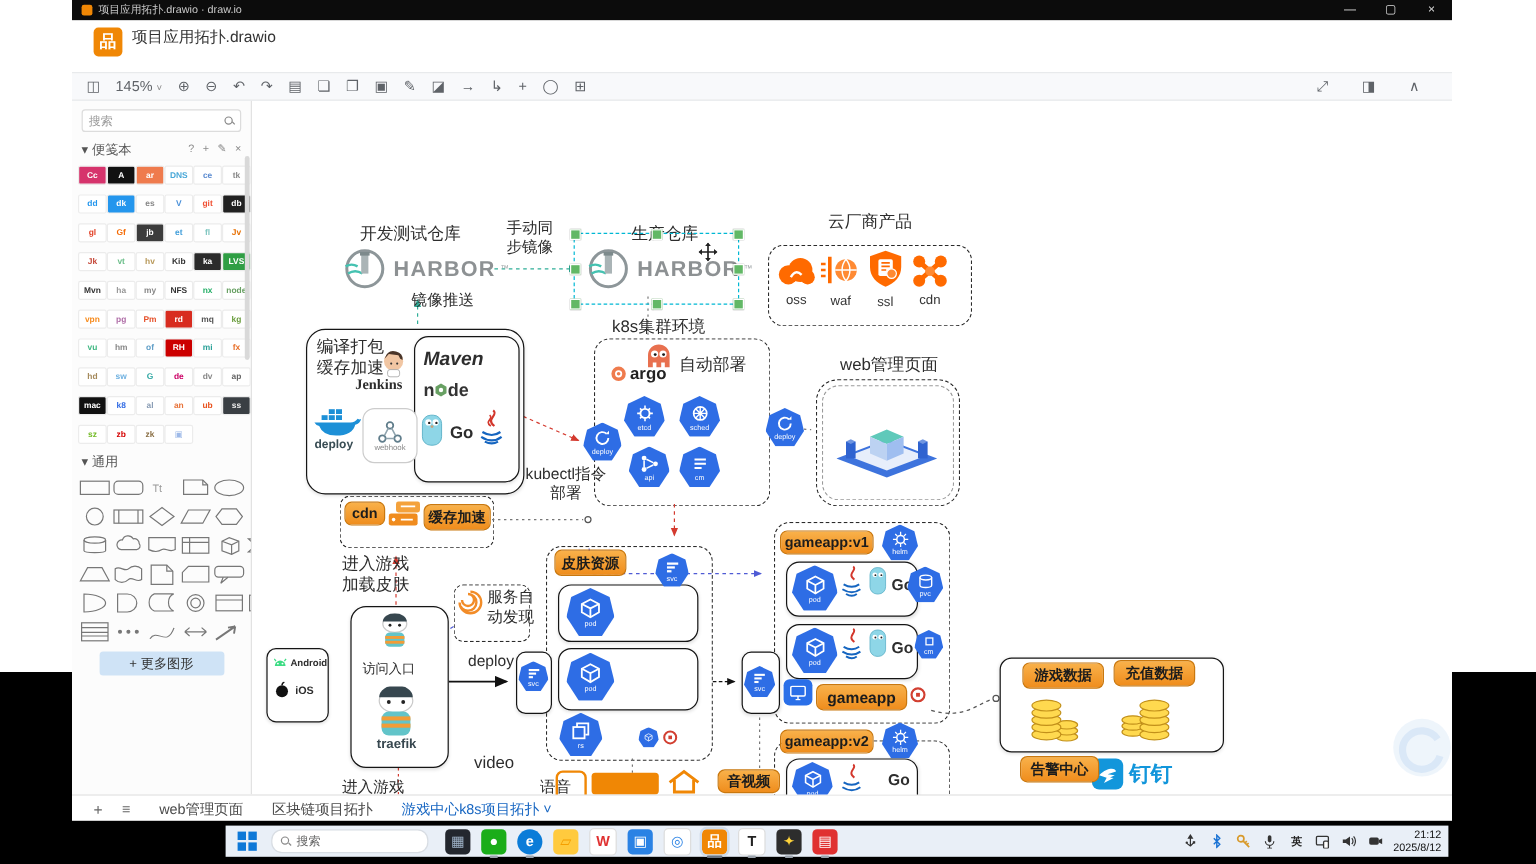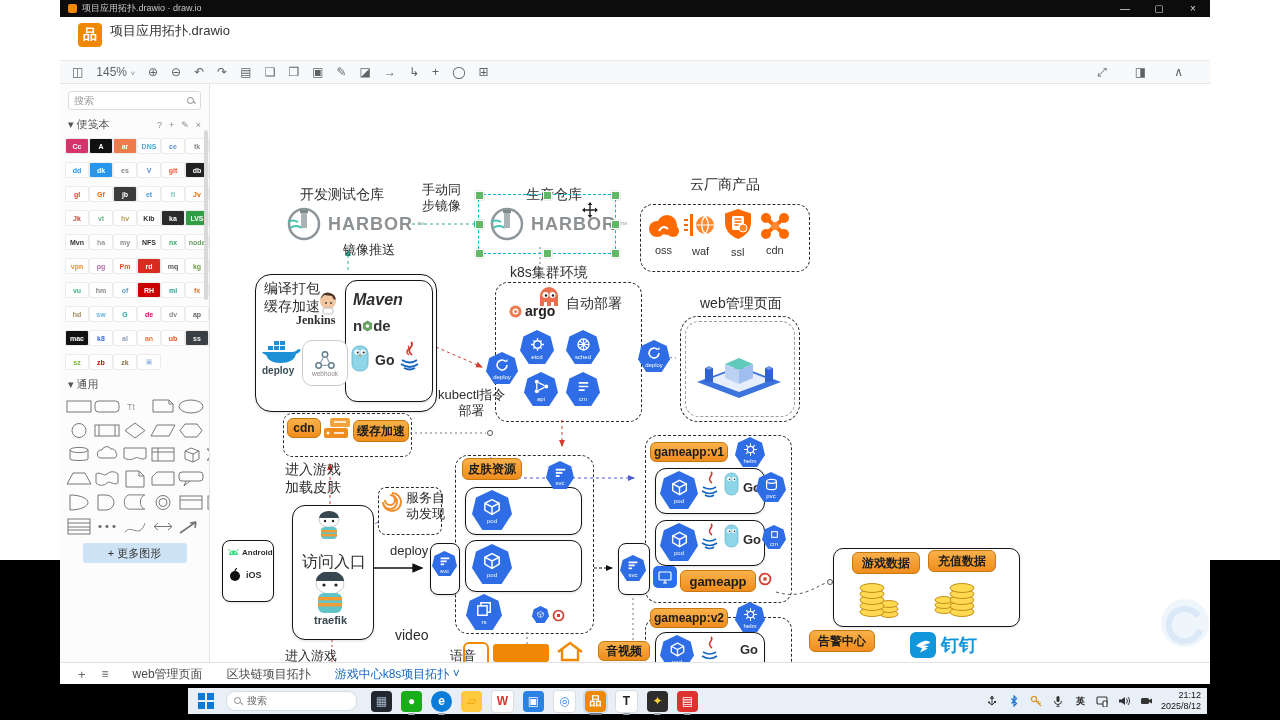--- a/index.html
+++ b/index.html
@@ -731,21 +731,21 @@
       <div class="box" style="left:82px;top:421px;width:80px;height:133px;border-radius:13px"></div>
       <svg class="abs" style="left:104px;top:427px;z-index:4" width="30" height="30">
         <ellipse cx="15" cy="9" rx="10" ry="7" fill="#fff" stroke="#c9c9c9"></ellipse>
           <path d="M5 7 a10 7 0 0 1 20 0z" fill="#37474f"></path>
         <circle cx="11" cy="10" r="1.2" fill="#222"></circle>
           <circle cx="19" cy="10" r="1.2" fill="#222"></circle>
         <rect x="7" y="16" width="16" height="12" rx="4" fill="#62c4c9"></rect>
           <rect x="7" y="19" width="16" height="2.4" fill="#f29c36"></rect>
           <rect x="7" y="23" width="16" height="2.4" fill="#f29c36"></rect>
       </svg>
-      <div class="lbl" style="left:92px;top:468px;font-size:16px;z-index:4">访问入口</div>
+      <div class="lbl" style="left:92px;top:468px;font-size:11px;z-index:4">访问入口</div>
       <svg class="abs" style="left:97px;top:488px;z-index:4" width="46" height="44">
         <ellipse cx="23" cy="12" rx="14" ry="10" fill="#fff" stroke="#c9c9c9"></ellipse>
           <path d="M9 9 a14 10 0 0 1 28 0z" fill="#37474f"></path>
         <circle cx="17" cy="13" r="1.6" fill="#222"></circle>
           <circle cx="29" cy="13" r="1.6" fill="#222"></circle>
         <rect x="11" y="21" width="24" height="20" rx="6" fill="#62c4c9"></rect>
           <rect x="11" y="25" width="24" height="3.4" fill="#f29c36"></rect>
           <rect x="11" y="31" width="24" height="3.4" fill="#f29c36"></rect>
       </svg>
       <div class="lbl" style="left:104px;top:530px;font-size:11px;font-weight:bold;color:#37474f;z-index:4">traefik</div>
@@ -840,21 +840,21 @@
             <ellipse cx="12" cy="31" rx="9" ry="3.5"></ellipse>
             <ellipse cx="12" cy="26" rx="9" ry="3.5"></ellipse>
           <ellipse cx="30" cy="38" rx="12" ry="4.5"></ellipse>
             <ellipse cx="30" cy="32" rx="12" ry="4.5"></ellipse>
             <ellipse cx="30" cy="26" rx="12" ry="4.5"></ellipse>
             <ellipse cx="30" cy="20" rx="12" ry="4.5"></ellipse>
             <ellipse cx="30" cy="14" rx="12" ry="4.5"></ellipse>
         </g>
       </svg>
 
-      <div class="olabel" style="left:599px;top:546px;width:64px;height:20px">告警中心</div>
+      <div class="olabel" style="left:640px;top:546px;width:64px;height:20px">告警中心</div>
       <div class="abs" style="left:700px;top:548px;width:26px;height:26px;background:#1296db;border-radius:6px;z-index:4;display:flex;align-items:center;justify-content:center">
         <svg width="17" height="15">
             <path d="M1 8 C8 1 15 2 15 5 l-7 2.2 6 .8 -4 2 3 .4 -8 4 2.2 -4.2z" fill="#fff"></path>
           </svg>
       </div>
       <div class="lbl" style="left:731px;top:550px;font-size:18px;font-weight:bold;color:#1296db;z-index:4">钉钉</div>
 
       <div class="lbl" style="left:185px;top:543px">video</div>
       <div class="lbl" style="left:240px;top:564px;font-size:13px">语音</div>
       <div class="lbl" style="left:75px;top:564px;font-size:13px">进入游戏</div>

